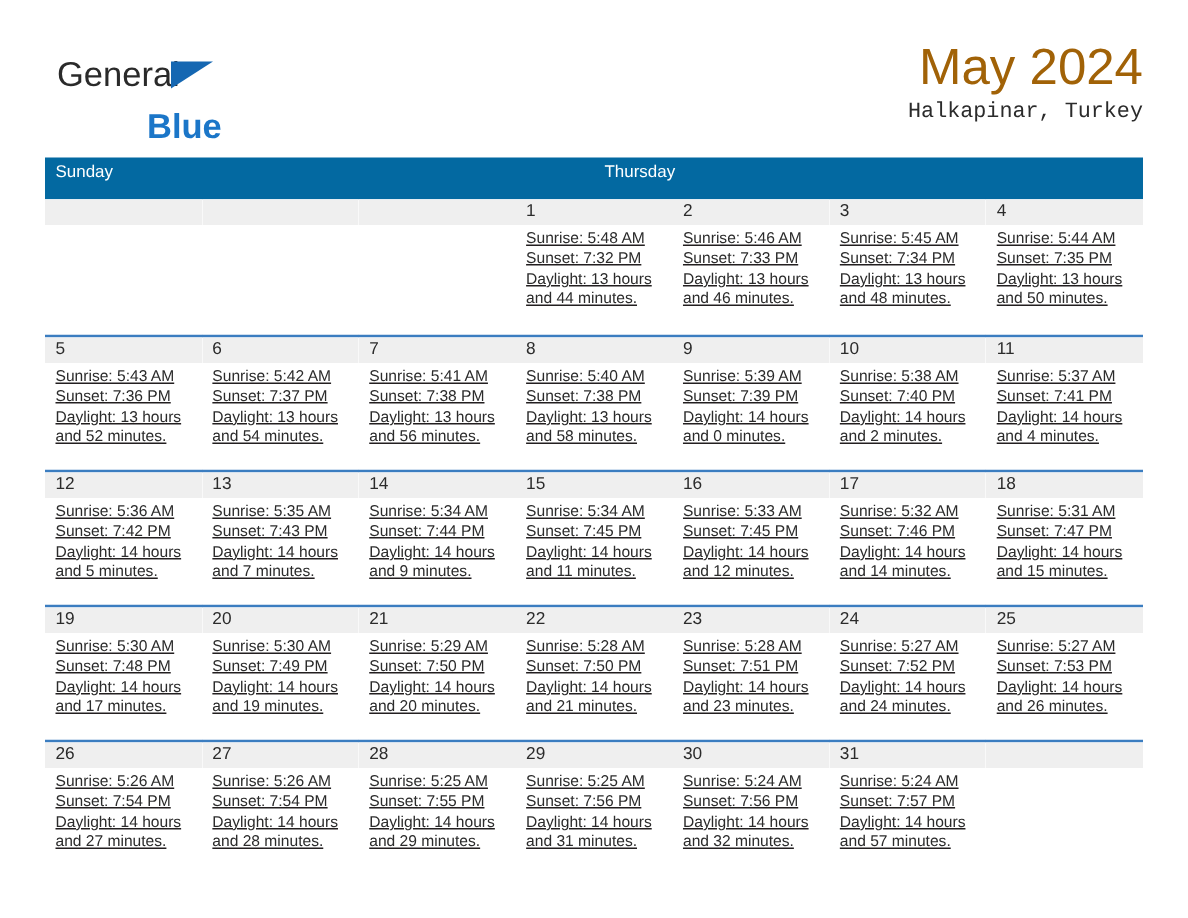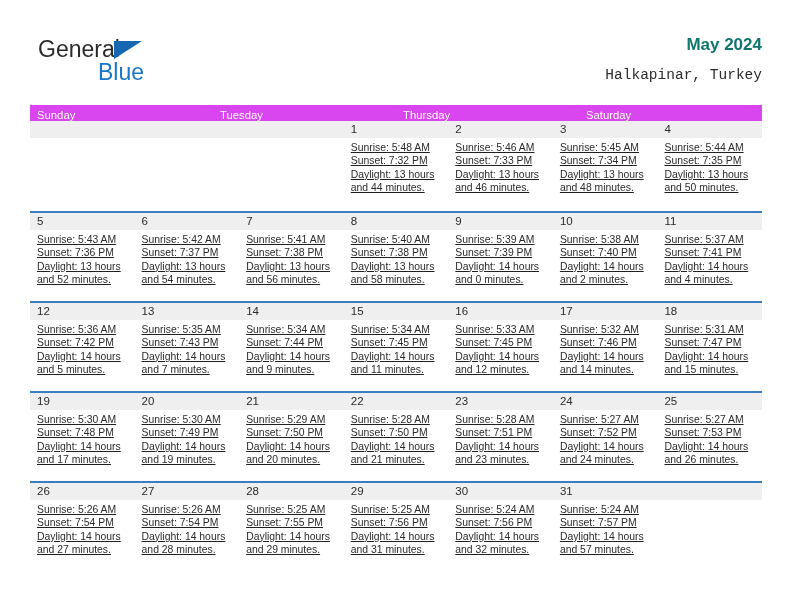--- a/index.html
+++ b/index.html
@@ -51,59 +51,60 @@
     left: 76px;
     top: 5px;
     width: 0;
     height: 0;
     border-left: 28px solid #1567b2;
     border-bottom: 18px solid transparent;
   }
   .logo-blue {
     position: absolute;
     left: 60px;
-    top: 23px;
+    top: 35px;
     font-size: 23px;
     line-height: 26px;
     color: #1b76c8;
     font-family: "Liberation Sans", sans-serif;
+    font-weight: bold;
   }
 
   .title-block {
     position: absolute;
     right: 0;
     top: 0;
     text-align: right;
   }
   .cal-title {
-    font-size: 17px;
+    font-size: 34px;
     line-height: 34px;
-    color: #0f766e;
-    font-weight: bold;
+    color: #a16207;
+    font-weight: normal;
     font-family: "Liberation Sans", sans-serif;
   }
   .cal-subtitle {
     font-size: 14.5px;
     line-height: 22px;
     color: #2b2b2b;
     margin-top: 2px;
     font-family: Liberation Mono, monospace;
   }
 
   
   .calendar {
     position: absolute;
     left: 30px;
     top: 105px;
     width: 732px;
   }
   .dow-row {
     display: flex;
-    background: #d946ef;
-    height: 16px;
+    background: #0369a1;
+    height: 28px;
   }
   .dow-cell {
     flex: 1 1 0;
     color: #ffffff;
     font-size: 11.3px;
     line-height: 20px;
     padding-left: 7px;
     box-sizing: border-box;
     white-space: nowrap;
     overflow: hidden;
@@ -168,23 +169,21 @@
     <div class="title-block">
       <div class="cal-title">May 2024</div>
       <div class="cal-subtitle">Halkapinar, Turkey</div>
     </div>
 
   </div>
 
   <div class="calendar">
     <div class="dow-row" id="dow-row">
         <div class="dow-cell">Sunday</div>
-        <div class="dow-cell">Tuesday</div>
         <div class="dow-cell">Thursday</div>
-        <div class="dow-cell">Saturday</div>
       </div>
     <div id="weeks-container">
         <div class="week-row">
           <div class="day-cell empty">
             <div class="day-band">
               <span class="day-num"></span>
             </div>
             <div class="day-body"></div>
           </div>
           <div class="day-cell empty">

